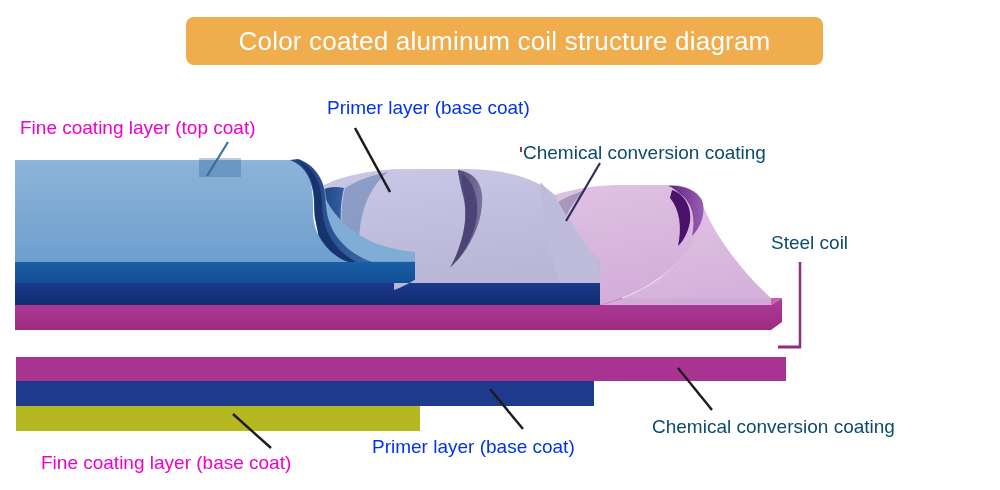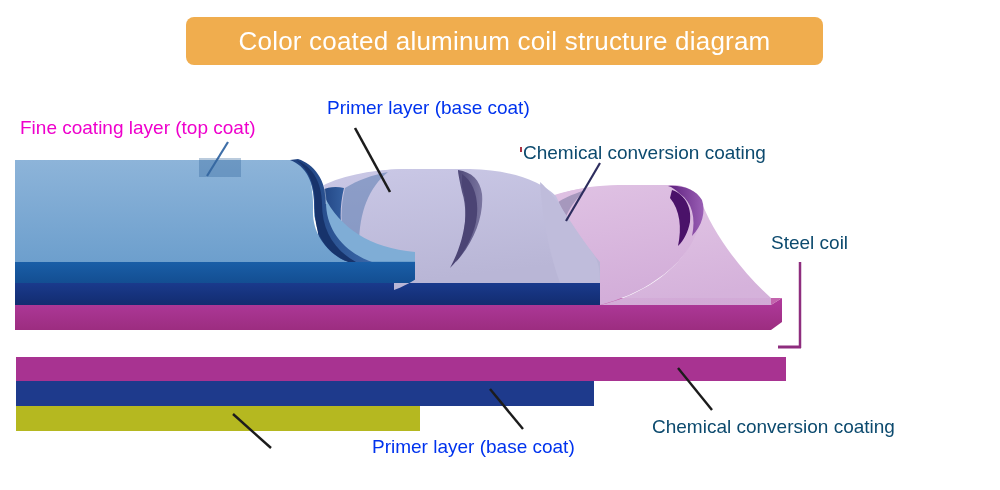--- a/index.html
+++ b/index.html
@@ -316,14 +316,15 @@
 
   <div id="chem-tick"></div>
   <div class="anno anno-red" id="label-chem-top">Chemical conversion coating</div>
 
   <div class="anno anno-green" id="label-steel-coil">Steel coil</div>
 
   <div class="anno anno-red" id="label-chem-bottom">Chemical conversion coating</div>
 
   <div class="anno anno-blue" id="label-primer-bottom">Primer layer (base coat)</div>
 
+  <div class="anno anno-magenta" id="label-basecoat-bottom">Fine coating layer (base coat)</div>
 
 </div>
 
 </body></html>

